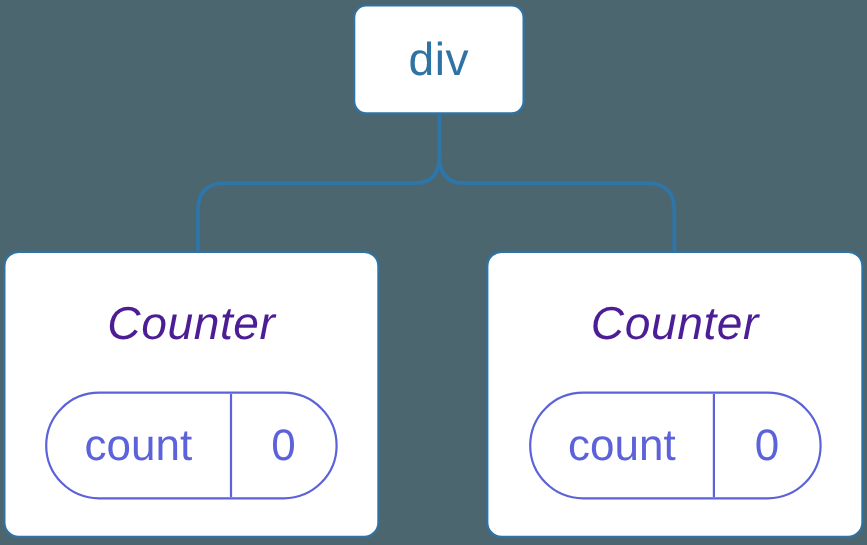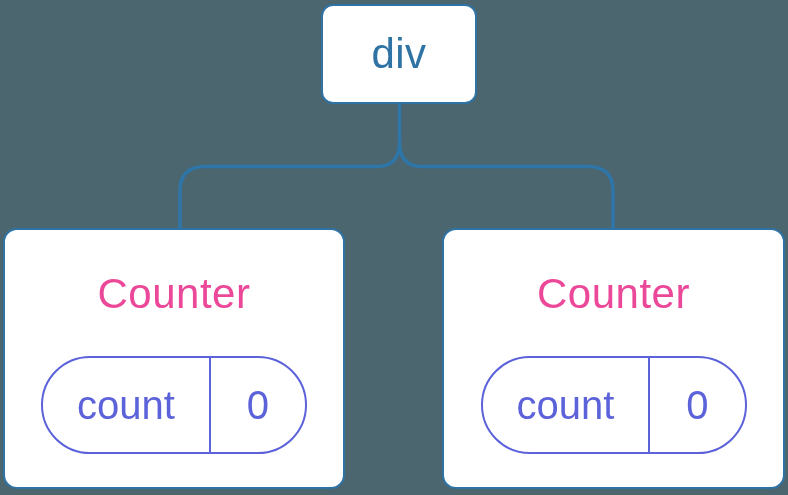--- a/index.html
+++ b/index.html
@@ -58,23 +58,24 @@
     display: flex;
     flex-direction: column;
     align-items: center;
     padding-top: 42px;
   }
   .card.left  { left: 3px;   width: 342px; }
   .card.right { left: 442px; width: 343px; }
   .card .title {
     font-size: 42px;
     font-weight: 500;
-    color: #ec4899;
+    color: #4c1d95;
     line-height: 44px;
     letter-spacing: 0.5px;
+    font-style: italic;
   }
   .pill {
     margin-top: 40px;
     width: 266px;
     height: 98px;
     border: 2.5px solid var(--purple, #5C62DA);
     border-radius: 49px;
     display: flex;
     overflow: hidden;
     background: var(--card_bg, #fff);

